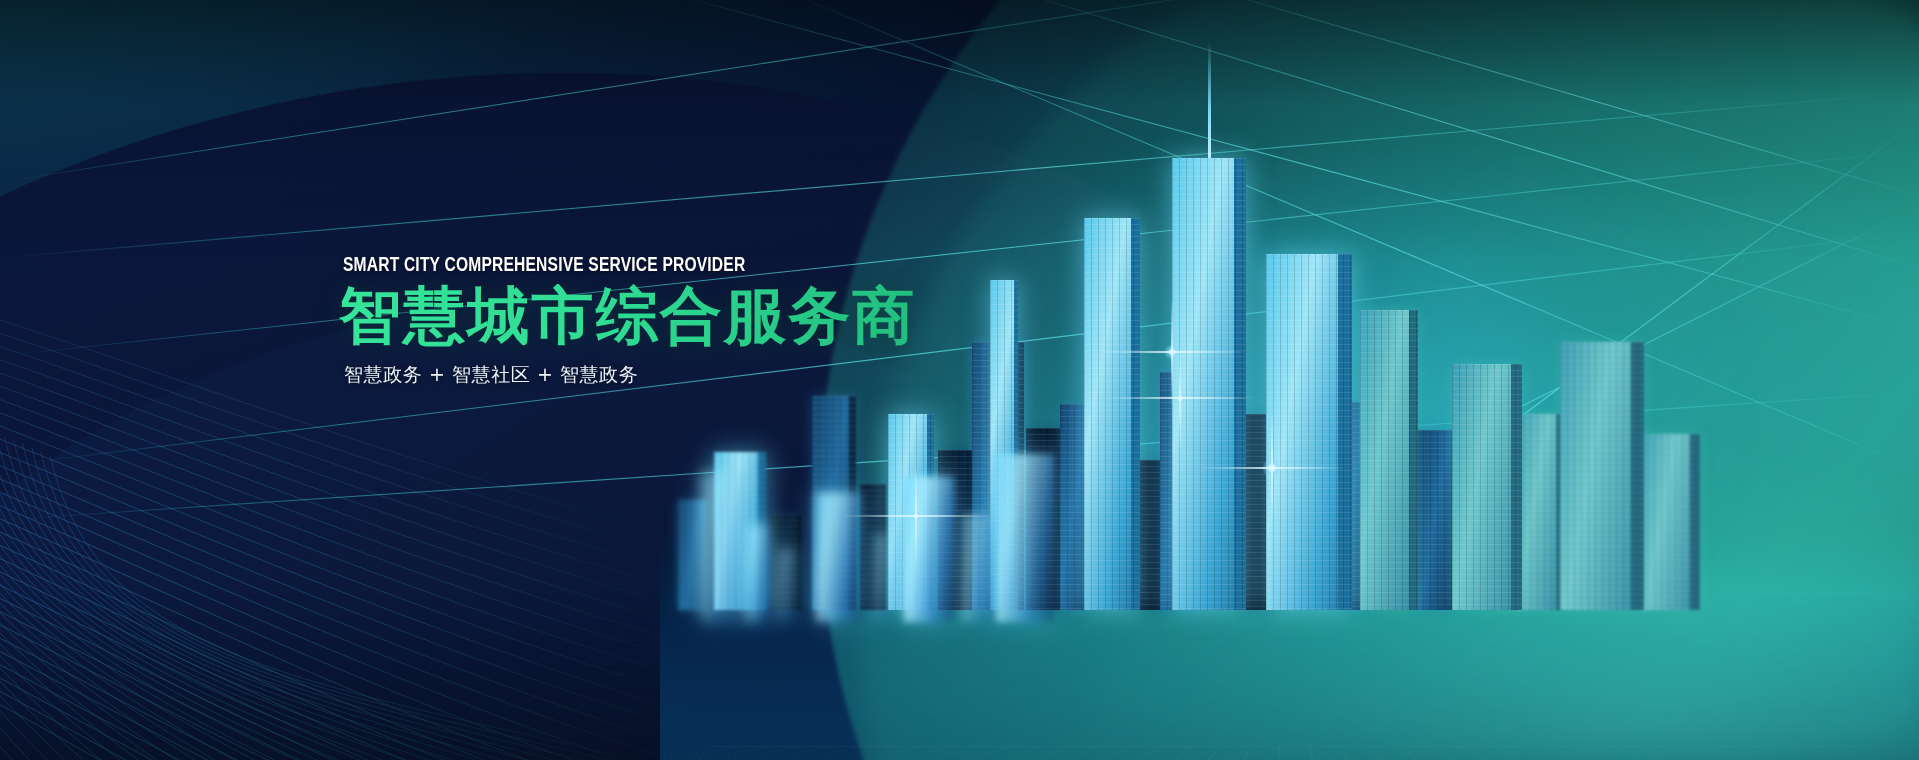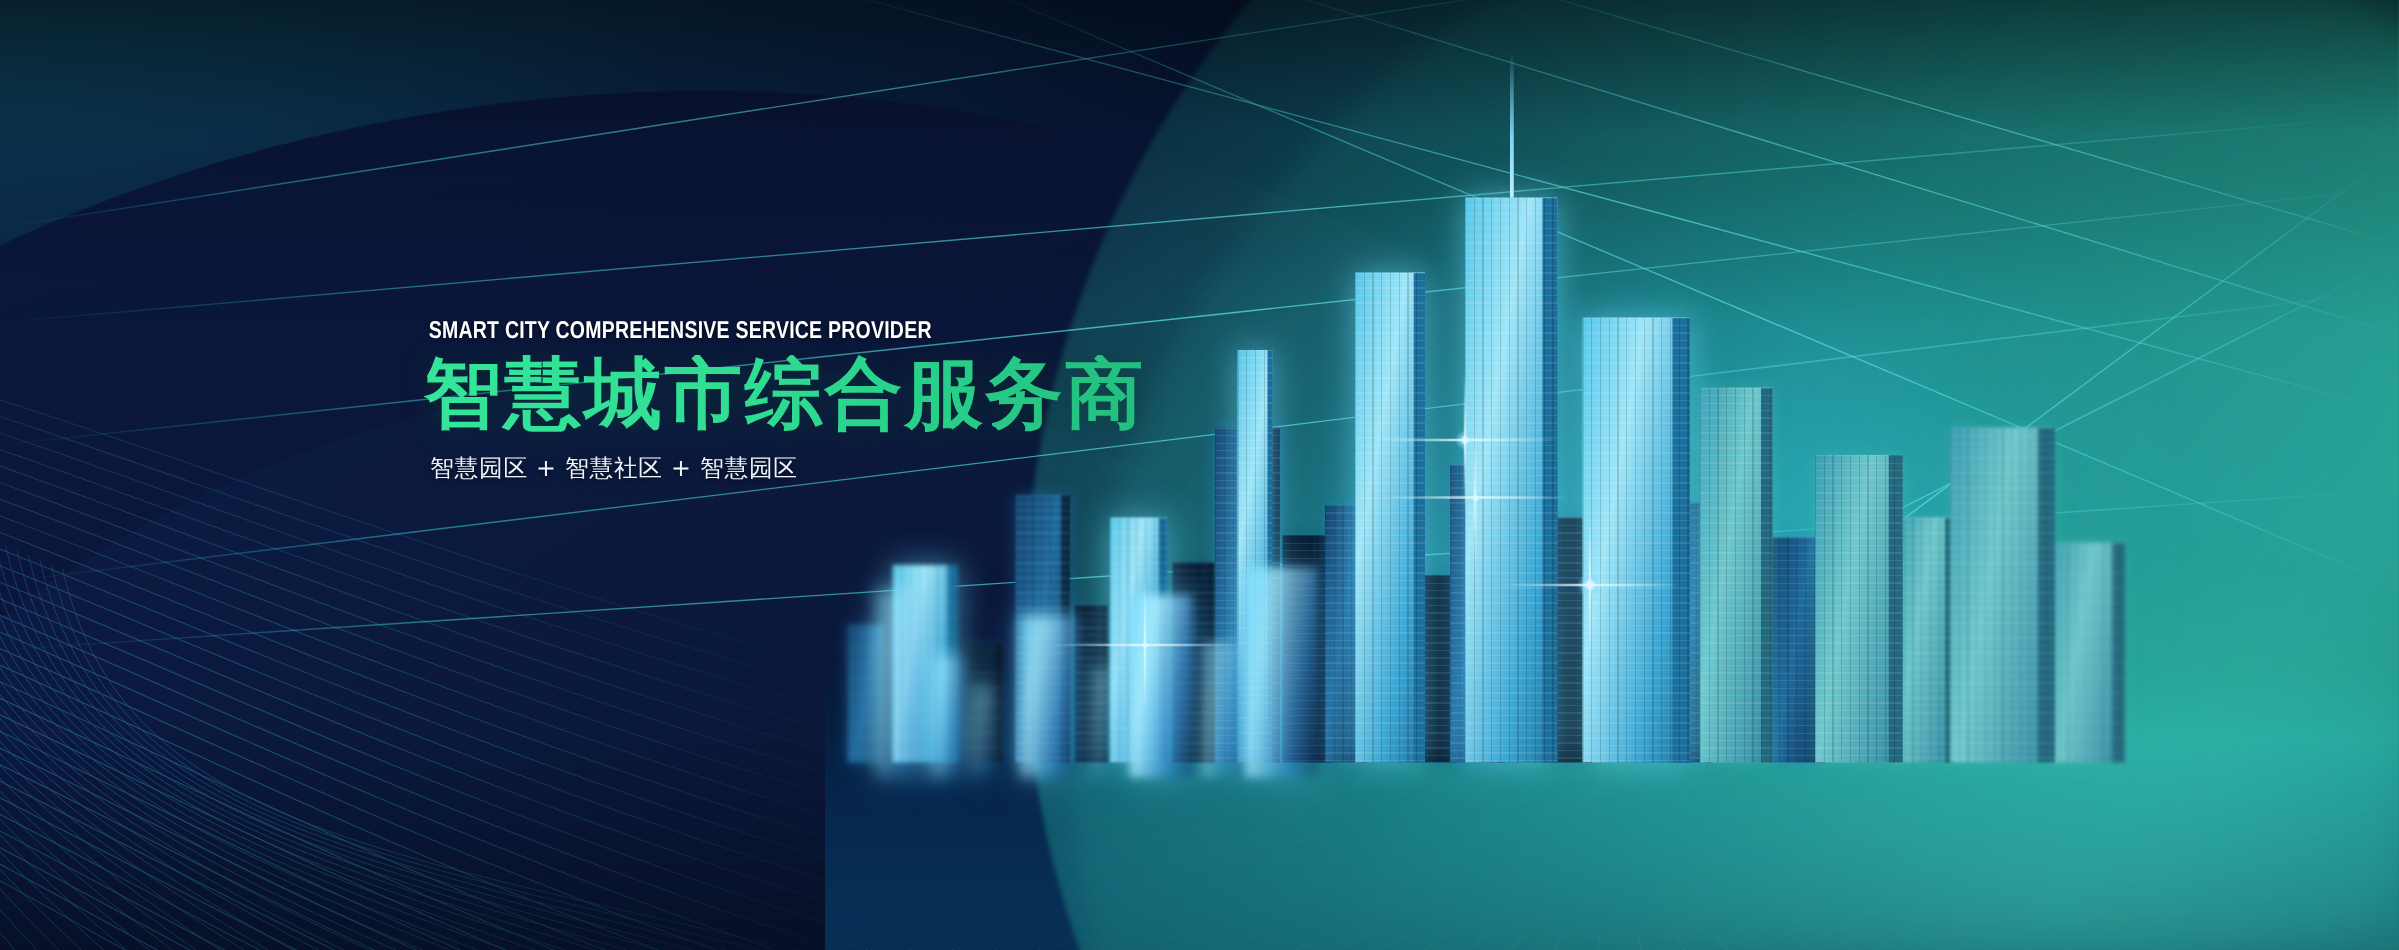--- a/index.html
+++ b/index.html
@@ -454,16 +454,16 @@
 
   <div class="green-curtain"></div>
   <div class="green-curtain-2"></div>
   <div class="green-mist"></div>
 
   <div class="layer vignette"></div>
 
   <div class="copy">
     <p class="eyebrow">SMART CITY COMPREHENSIVE SERVICE PROVIDER</p>
     <h1 class="headline">智慧城市综合服务商</h1>
-    <p class="subline">智慧园区 + 智慧社区 + 智慧园区</p>
+    <p class="subline">智慧政务 + 智慧社区 + 智慧政务</p>
   </div>
 
 </div>
 
 </body></html>

